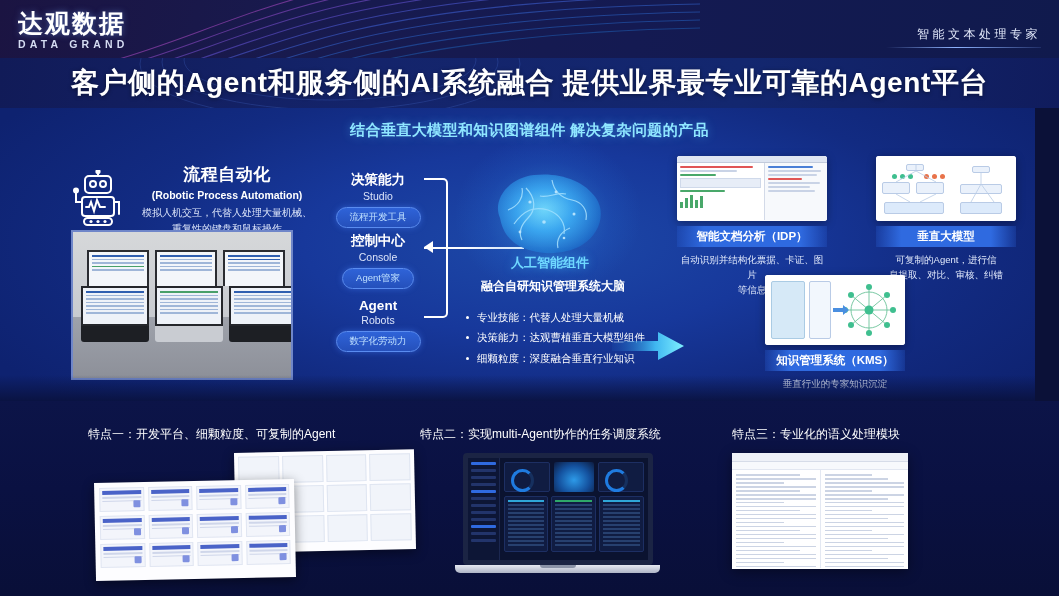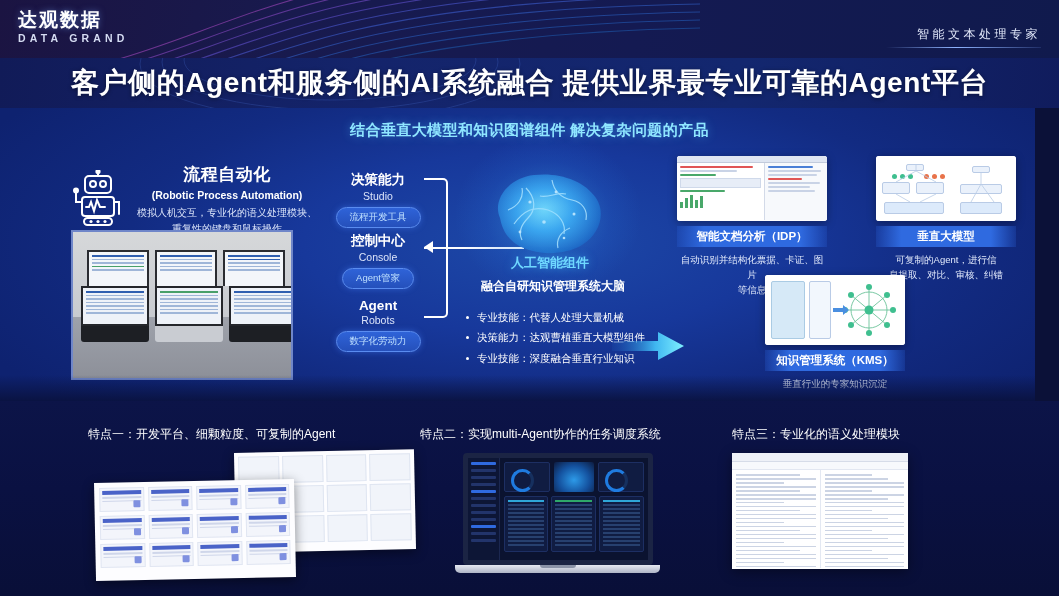--- a/index.html
+++ b/index.html
@@ -26,21 +26,21 @@
   .hdr-wave {
     position: absolute; left: 0; top: -70px;
     width: 700px; height: 200px;
     pointer-events: none;
   }
   .logo-block {
     position: absolute; left: 18px; top: 10px;
     z-index: 4;
   }
   .logo-cn {
-    font-size: 19px; font-weight: bold; color: #ffffff;
+    font-size: 25px; font-weight: bold; color: #ffffff;
     letter-spacing: 2px; line-height: 1.05;
     text-shadow: 0 0 6px rgba(120,170,255,.5);
   }
   .logo-en {
     font-size: 10.5px; color: #d5dcf2; letter-spacing: 4.2px;
     margin-top: 2px; font-weight: 600;
   }
   .hdr-right {
     position: absolute; right: 18px; top: 26px;
     z-index: 4; text-align: right;
@@ -363,21 +363,21 @@
           <circle cx="19" cy="51.5" r="1.6"></circle>
           <circle cx="26" cy="51.5" r="1.6"></circle>
           <circle cx="33" cy="51.5" r="1.6"></circle>
         </g>
     </svg>
 
     <div class="rpa-head">
       <div class="rpa-title">流程自动化</div>
       <div class="rpa-en">(Robotic Process Automation)</div>
       <div class="rpa-desc">
-        <span>模拟人机交互，专业化的语义处理模块、</span><br>
+        <span>模拟人机交互，代替人处理大量机械、</span><br>
         <span>重复性的键盘和鼠标操作</span>
       </div>
     </div>
 
     <div class="laptops">
       <div class="lt-wall"></div>
       <div class="lt-row lt-back">
         <div class="lt-screen-b lt-lines">
             <i class="b"></i>
             <i></i>
@@ -487,21 +487,21 @@
           <circle cx="42" cy="74" r="1.4"></circle>
             <circle cx="86" cy="80" r="1.3"></circle>
         </g>
       </svg>
     </div>
     <div class="ai-label">人工智能组件</div>
     <div class="brain-sub">融合自研知识管理系统大脑</div>
     <ul class="bullets">
       <li>专业技能：代替人处理大量机械</li>
       <li>决策能力：达观曹植垂直大模型组件</li>
-      <li>专业技能：深度融合垂直行业知识</li>
+      <li>细颗粒度：深度融合垂直行业知识</li>
     </ul>
 
     <svg class="big-arrow" width="72" height="32" viewBox="0 0 72 32">
       <defs>
         <linearGradient id="ag" x1="0" y1="0" x2="1" y2="0">
           <stop offset="0%" stop-color="#1e5fbe" stop-opacity=".15"></stop>
           <stop offset="60%" stop-color="#3fb6f0"></stop>
           <stop offset="100%" stop-color="#7ff0ff"></stop>
         </linearGradient>
       </defs>

